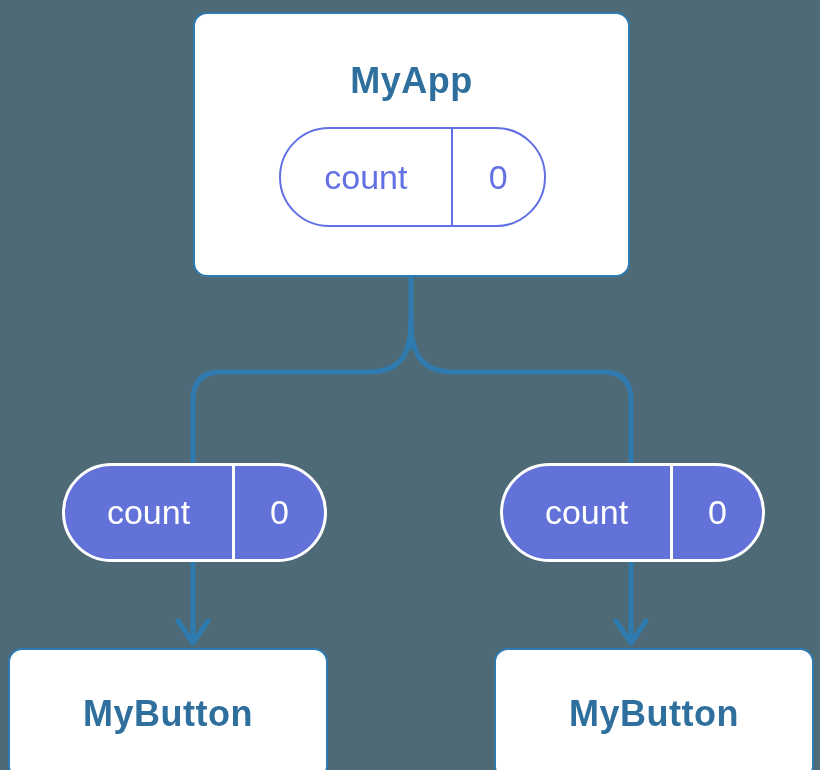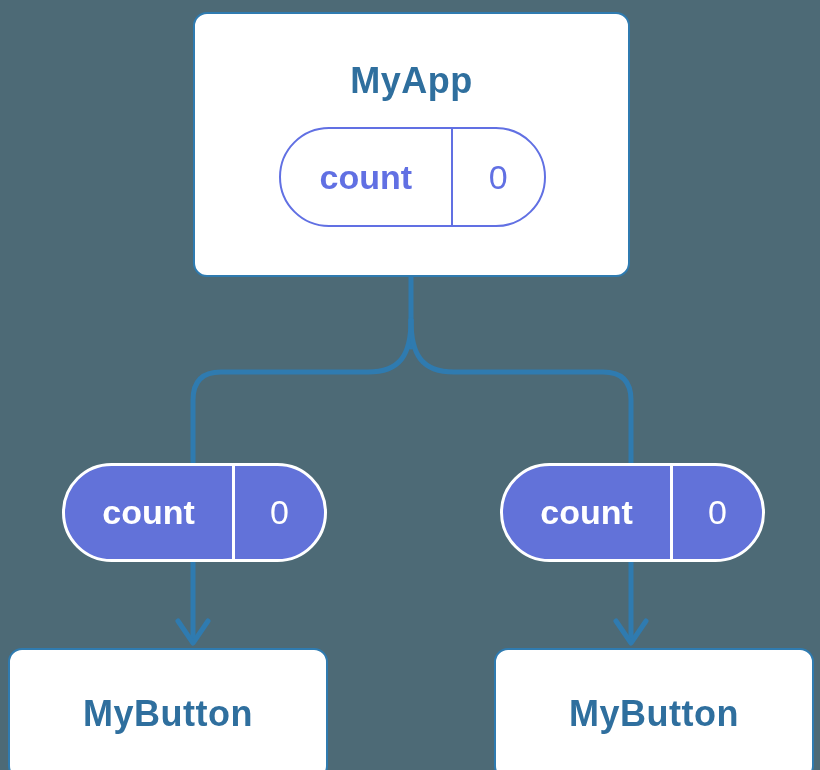--- a/index.html
+++ b/index.html
@@ -56,21 +56,21 @@
     border-radius: 60px;
     font-size: 34px;
     z-index: 2;
   }
   .pill .pill-name,
   .pill .pill-value {
     display: flex;
     align-items: center;
     justify-content: center;
   }
-  .pill .pill-name { flex: 0 0 64.5%; font-weight: bold; }
+  .pill .pill-name { flex: 0 0 64.5%; }
   .pill .pill-value { flex: 1 1 auto; }
   .pill-outline {
     position: absolute;
     left: 84px; top: 113px;
     width: 267px; height: 100px;
     border: 2px solid var(--state-pill-outline, #6170e3);
     color: var(--state-pill-outline, #6170e3);
     background: transparent;
   }
   .pill-outline .pill-name {

